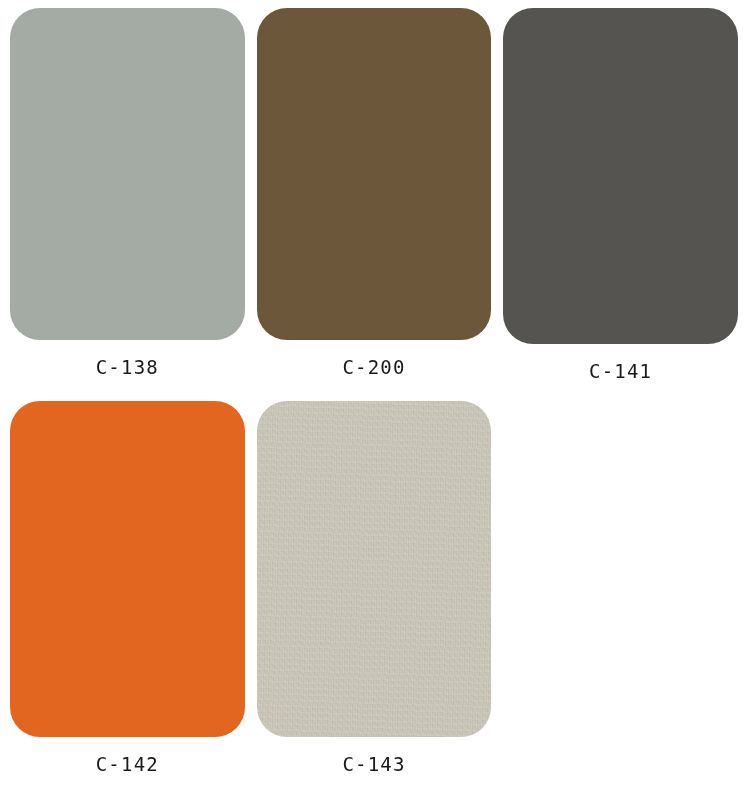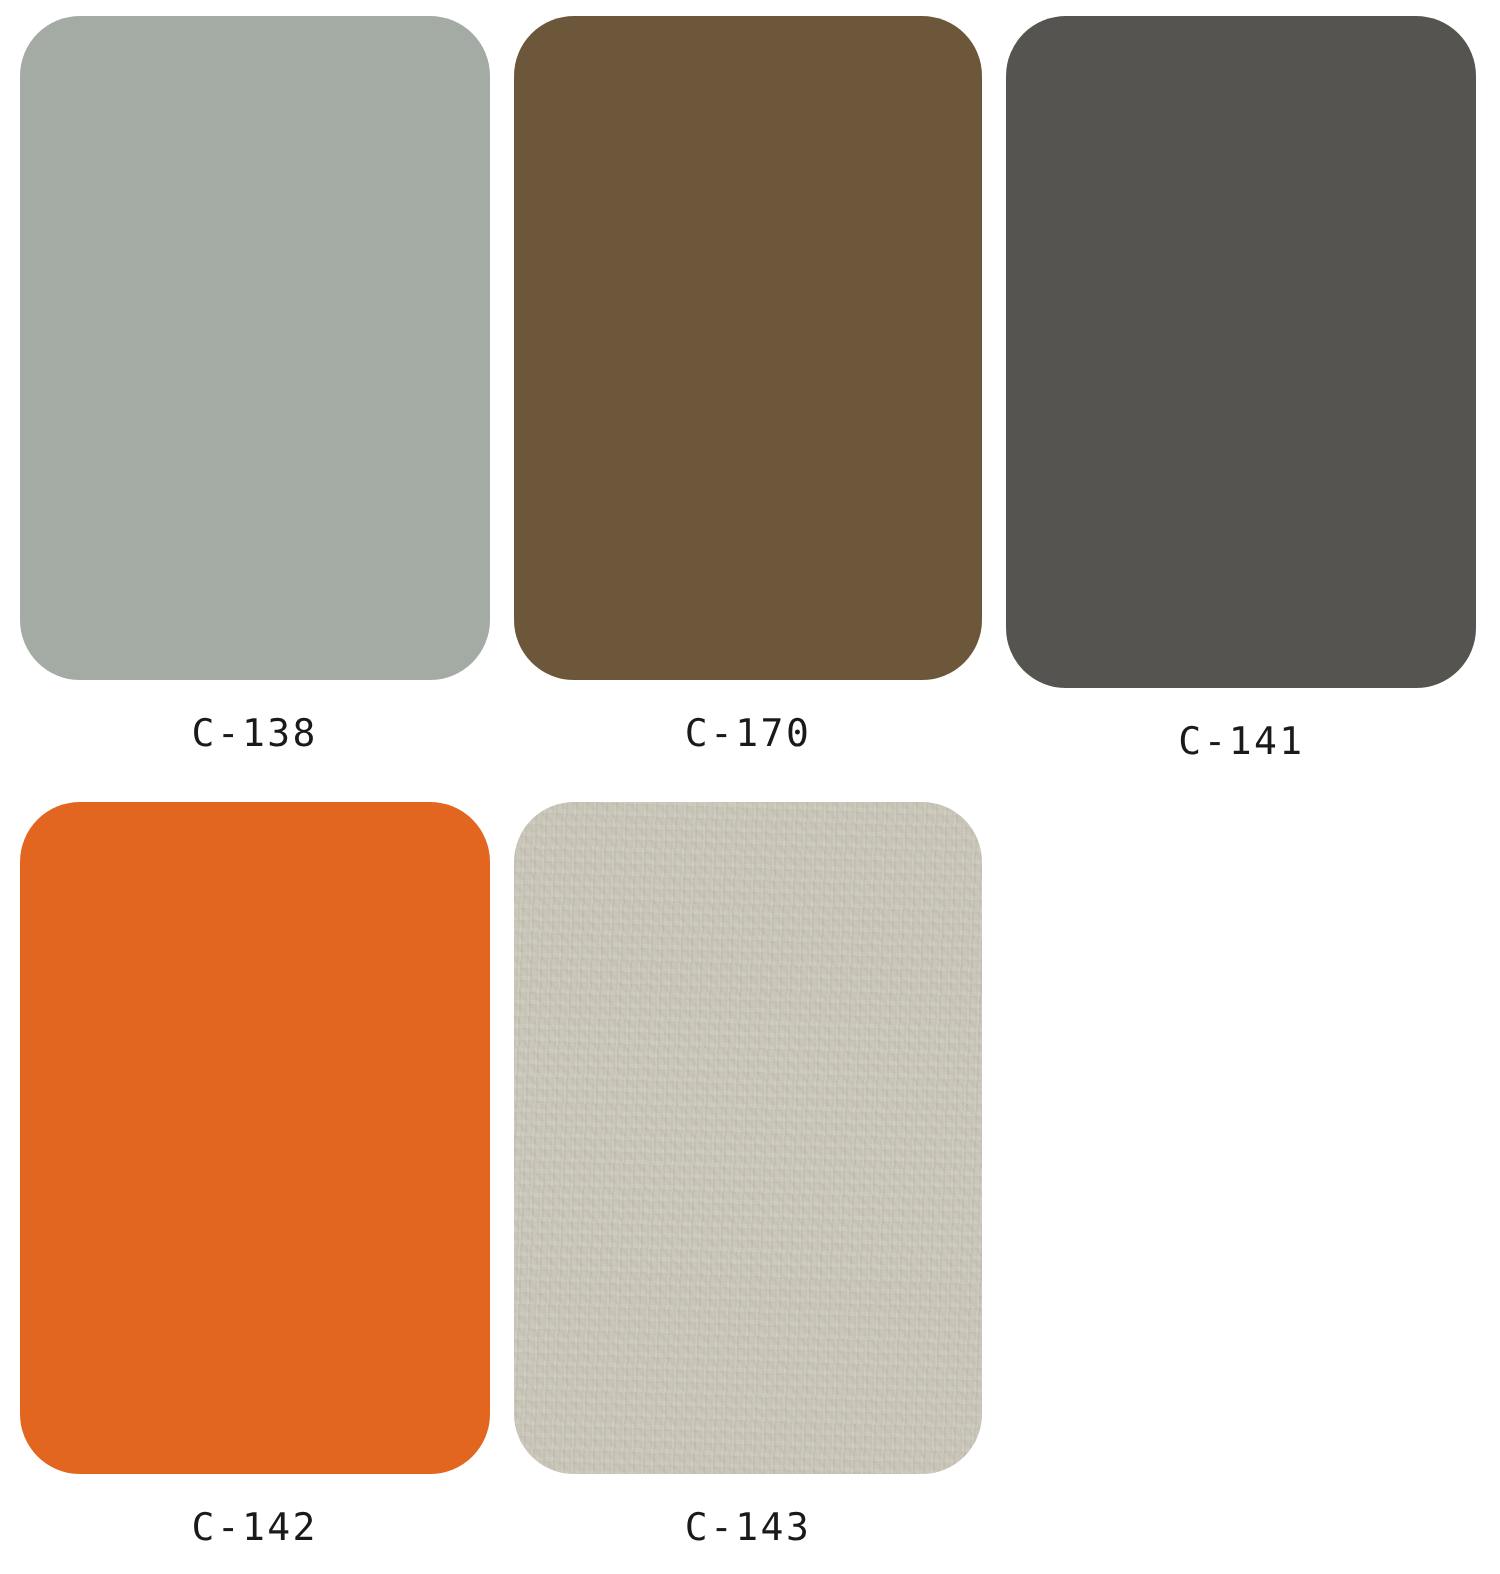--- a/index.html
+++ b/index.html
@@ -111,21 +111,21 @@
   <div class="swatch-grid">
 
     <div class="swatch-cell row-1">
       <div class="swatch-chip" style="background-color: rgb(164, 170, 164); border-radius: 30px;"></div>
       <span class="swatch-label" style="color: rgb(26, 26, 26);">C-138</span>
     </div>
 
 
     <div class="swatch-cell row-1">
       <div class="swatch-chip" style="background-color: rgb(108, 87, 58); border-radius: 30px;"></div>
-      <span class="swatch-label" style="color: rgb(26, 26, 26);">C-170</span>
+      <span class="swatch-label" style="color: rgb(26, 26, 26);">C-200</span>
     </div>
 
     <div class="swatch-cell row-2">
       <div class="swatch-chip" style="background-color: rgb(86, 84, 80); border-radius: 30px;"></div>
       <span class="swatch-label" style="color: rgb(26, 26, 26);">C-141</span>
     </div>
 
     <div class="swatch-cell row-2">
       <div class="swatch-chip" style="background-color: rgb(226, 102, 31); border-radius: 30px;"></div>
       <span class="swatch-label" style="color: rgb(26, 26, 26);">C-142</span>

